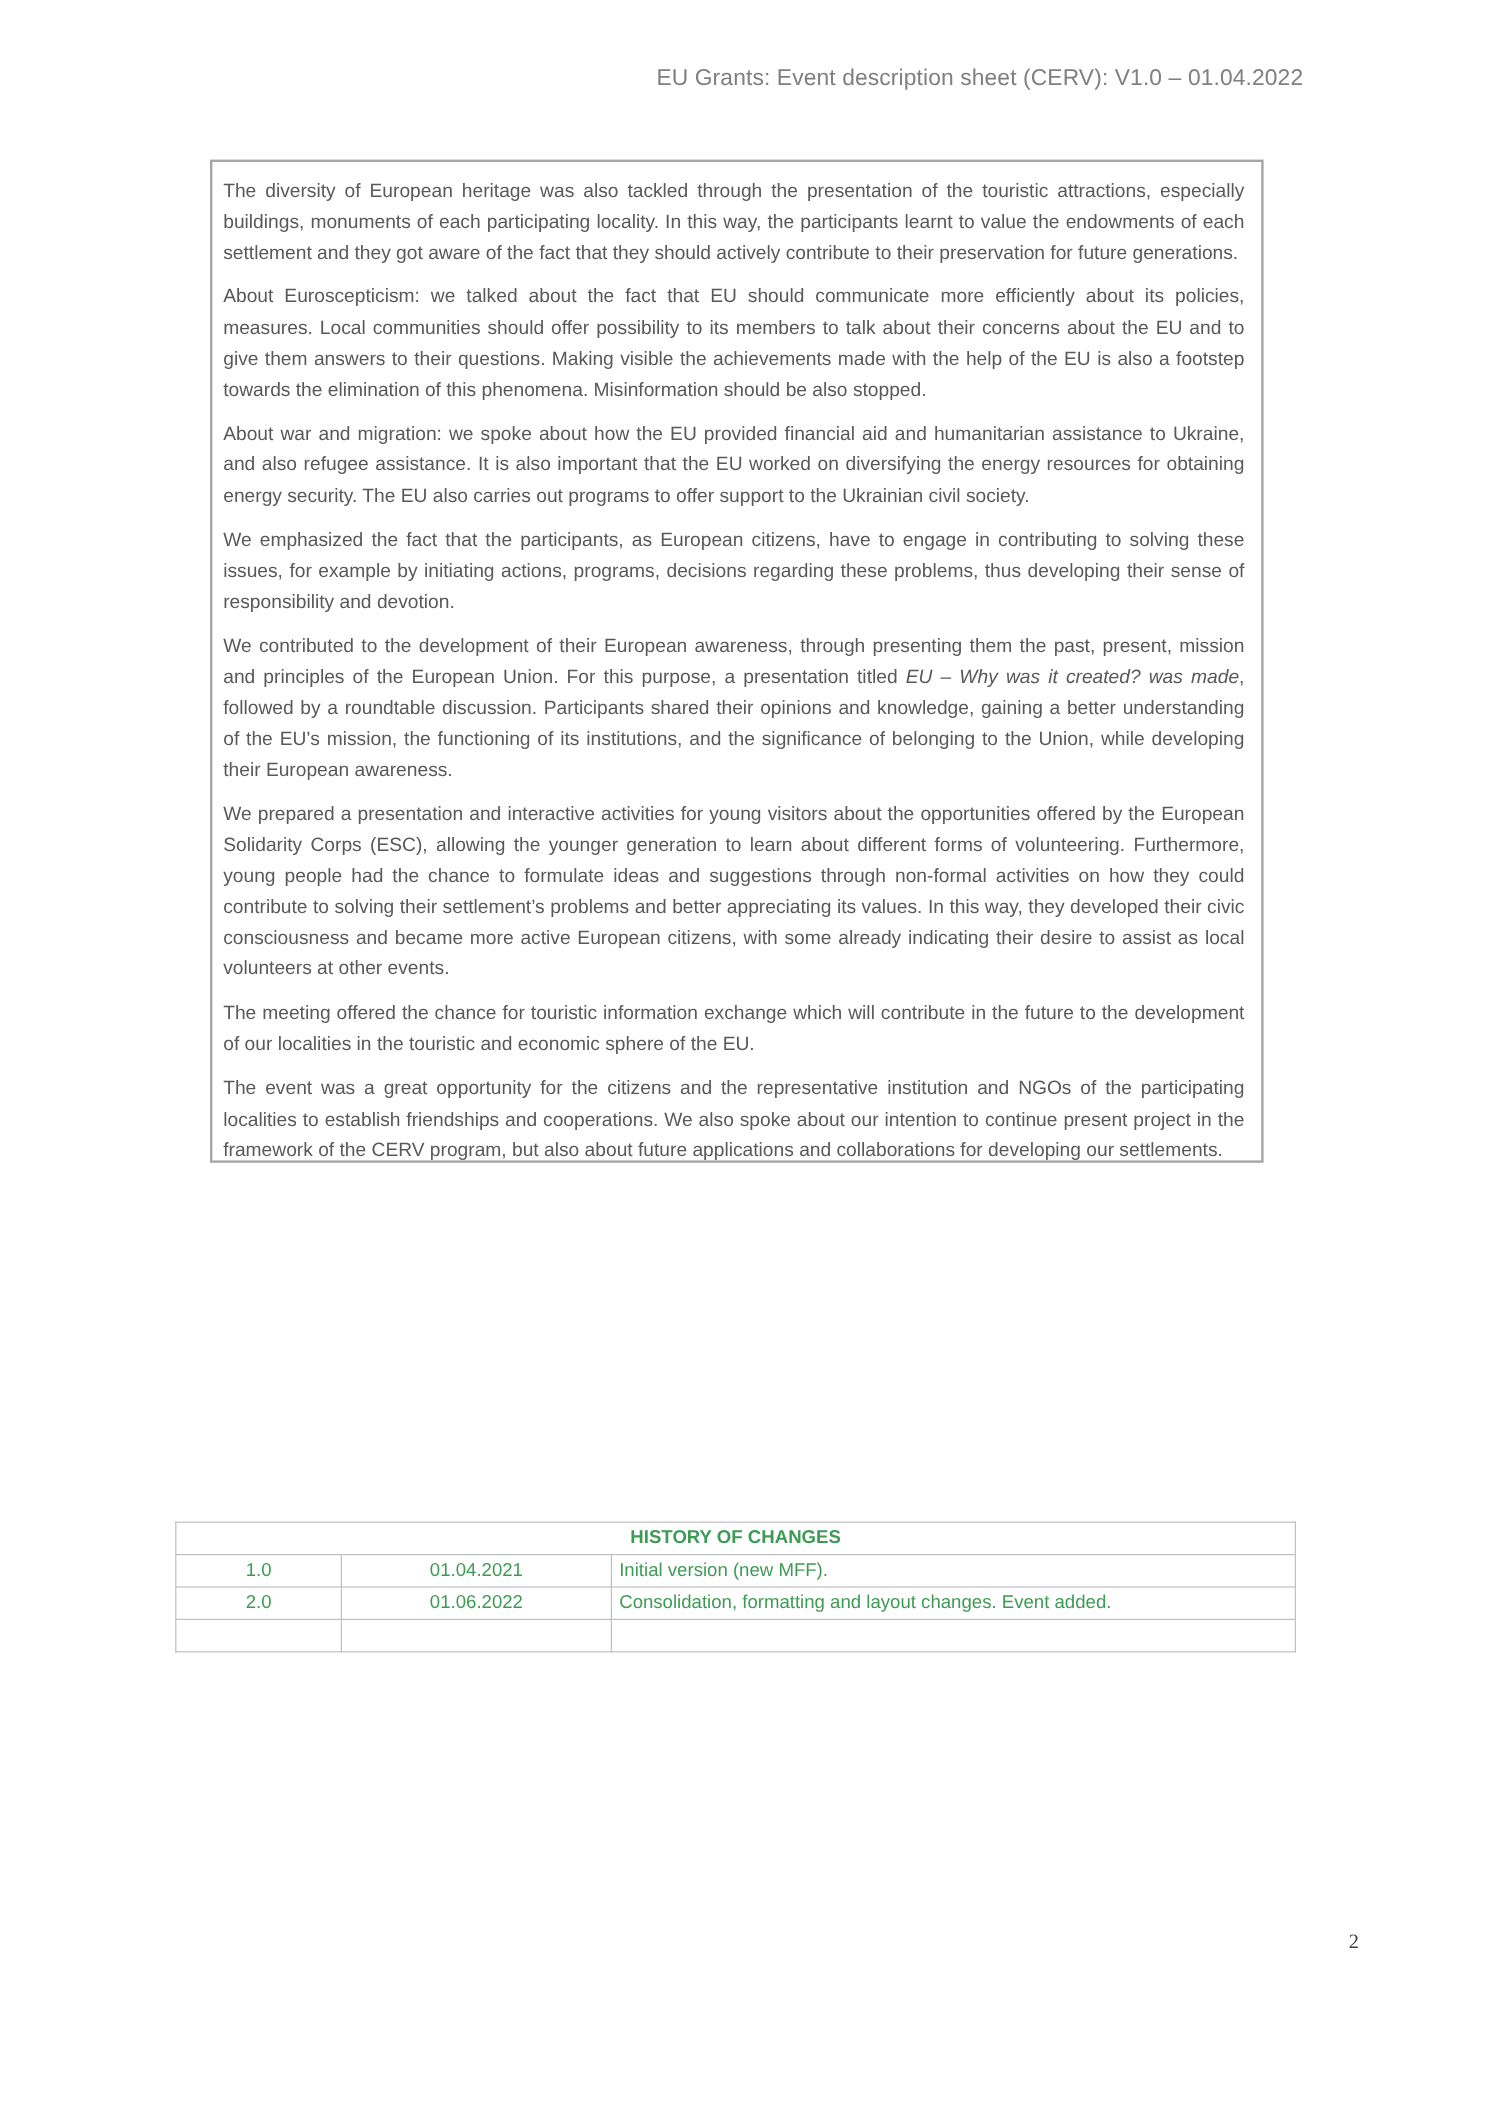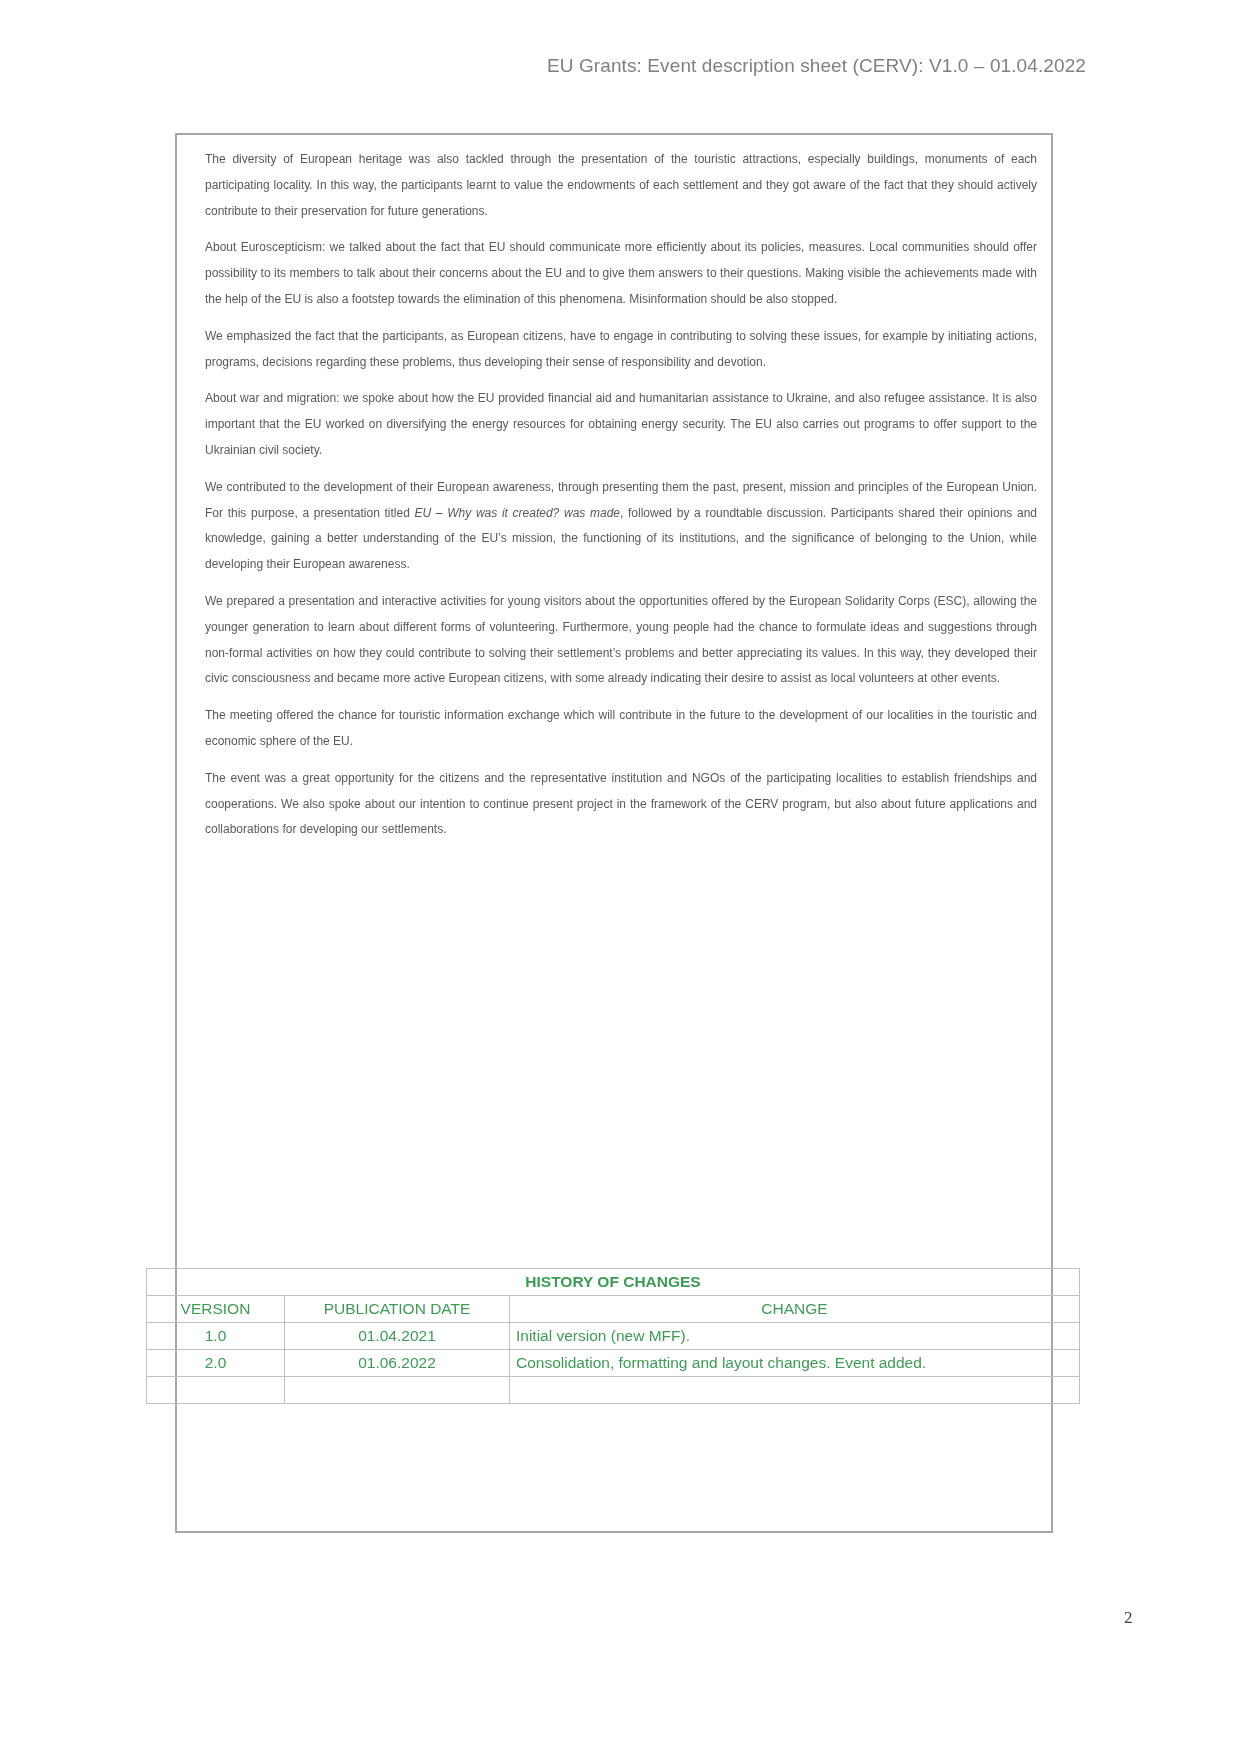--- a/index.html
+++ b/index.html
@@ -22,26 +22,26 @@
     font-size: 19px;
     color: #808080;
     letter-spacing: 0.1px;
     white-space: nowrap;
   }
   .content-box {
     position: absolute;
     left: 175px;
     top: 133px;
     width: 878px;
-    height: 1400px;
+    height: 836px;
     box-sizing: border-box;
     border: 2.5px solid #a6a6a6;
-    padding: 12px 14px 10px 28px;
+    padding: 12px 14px 10px 9px;
     color: #595959;
-    font-size: 12px;
+    font-size: 16px;
     line-height: 25.8px;
     text-align: justify;
     overflow: hidden;
   }
   .content-box p {
     margin: 0 0 11px 0;
   }
   .content-box p:last-child {
     margin-bottom: 0;
   }
@@ -91,42 +91,37 @@
 </head>
 <body>
 
 <div class="page">
 
   <div class="page-header">EU Grants: Event description sheet (CERV): V1.0 – 01.04.2022</div>
 
   <div class="content-box">
       <p><span>The diversity of European heritage was also tackled through the presentation of the touristic attractions, especially buildings, monuments of each participating locality. In this way, the participants learnt to value the endowments of each settlement and they got aware of the fact that they should actively contribute to their preservation for future generations.</span></p>
       <p><span>About Euroscepticism: we talked about the fact that EU should communicate more efficiently about its policies, measures. Local communities should offer possibility to its members to talk about their concerns about the EU and to give them answers to their questions. Making visible the achievements made with the help of the EU is also a footstep towards the elimination of this phenomena. Misinformation should be also stopped.</span></p>
+      <p><span>About war and migration: we spoke about how the EU provided financial aid and humanitarian assistance to Ukraine, and also refugee assistance. It is also important that the EU worked on diversifying the energy resources for obtaining energy security. The EU also carries out programs to offer support to the Ukrainian civil society.</span></p>
       <p><span>We emphasized the fact that the participants, as European citizens, have to engage in contributing to solving these issues, for example by initiating actions, programs, decisions regarding these problems, thus developing their sense of responsibility and devotion.</span></p>
-      <p><span>About war and migration: we spoke about how the EU provided financial aid and humanitarian assistance to Ukraine, and also refugee assistance. It is also important that the EU worked on diversifying the energy resources for obtaining energy security. The EU also carries out programs to offer support to the Ukrainian civil society.</span></p>
       <p><span>We contributed to the development of their European awareness, through presenting them the past, present, mission and principles of the European Union. For this purpose, a presentation titled </span><span style="font-style: italic;">EU – Why was it created? was made</span><span>, followed by a roundtable discussion. Participants shared their opinions and knowledge, gaining a better understanding of the EU’s mission, the functioning of its institutions, and the significance of belonging to the Union, while developing their European awareness.</span></p>
       <p><span>We prepared a presentation and interactive activities for young visitors about the opportunities offered by the European Solidarity Corps (ESC), allowing the younger generation to learn about different forms of volunteering. Furthermore, young people had the chance to formulate ideas and suggestions through non-formal activities on how they could contribute to solving their settlement’s problems and better appreciating its values. In this way, they developed their civic consciousness and became more active European citizens, with some already indicating their desire to assist as local volunteers at other events.</span></p>
       <p><span>The meeting offered the chance for touristic information exchange which will contribute in the future to the development of our localities in the touristic and economic sphere of the EU.</span></p>
       <p><span>The event was a great opportunity for the citizens and the representative institution and NGOs of the participating localities to establish friendships and cooperations. We also spoke about our intention to continue present project in the framework of the CERV program, but also about future applications and collaborations for developing our settlements.</span></p>
     </div>
 
   <table class="history-table">
     <colgroup>
       <col class="c-version">
       <col class="c-date">
       <col class="c-change">
     </colgroup>
     <thead>
       <tr>
         <th class="table-title" colspan="3">HISTORY OF CHANGES</th>
-      </tr>
-      <tr>
-        <th class="col-head">VERSION</th>
-        <th class="col-head">PUBLICATION DATE</th>
-        <th class="col-head">CHANGE</th>
       </tr>
     </thead>
     <tbody>
         <tr>
           <td class="td-center">1.0</td>
           <td class="td-center">01.04.2021</td>
           <td class="td-left">Initial version (new MFF).</td>
         </tr>
         <tr>
           <td class="td-center">2.0</td>

